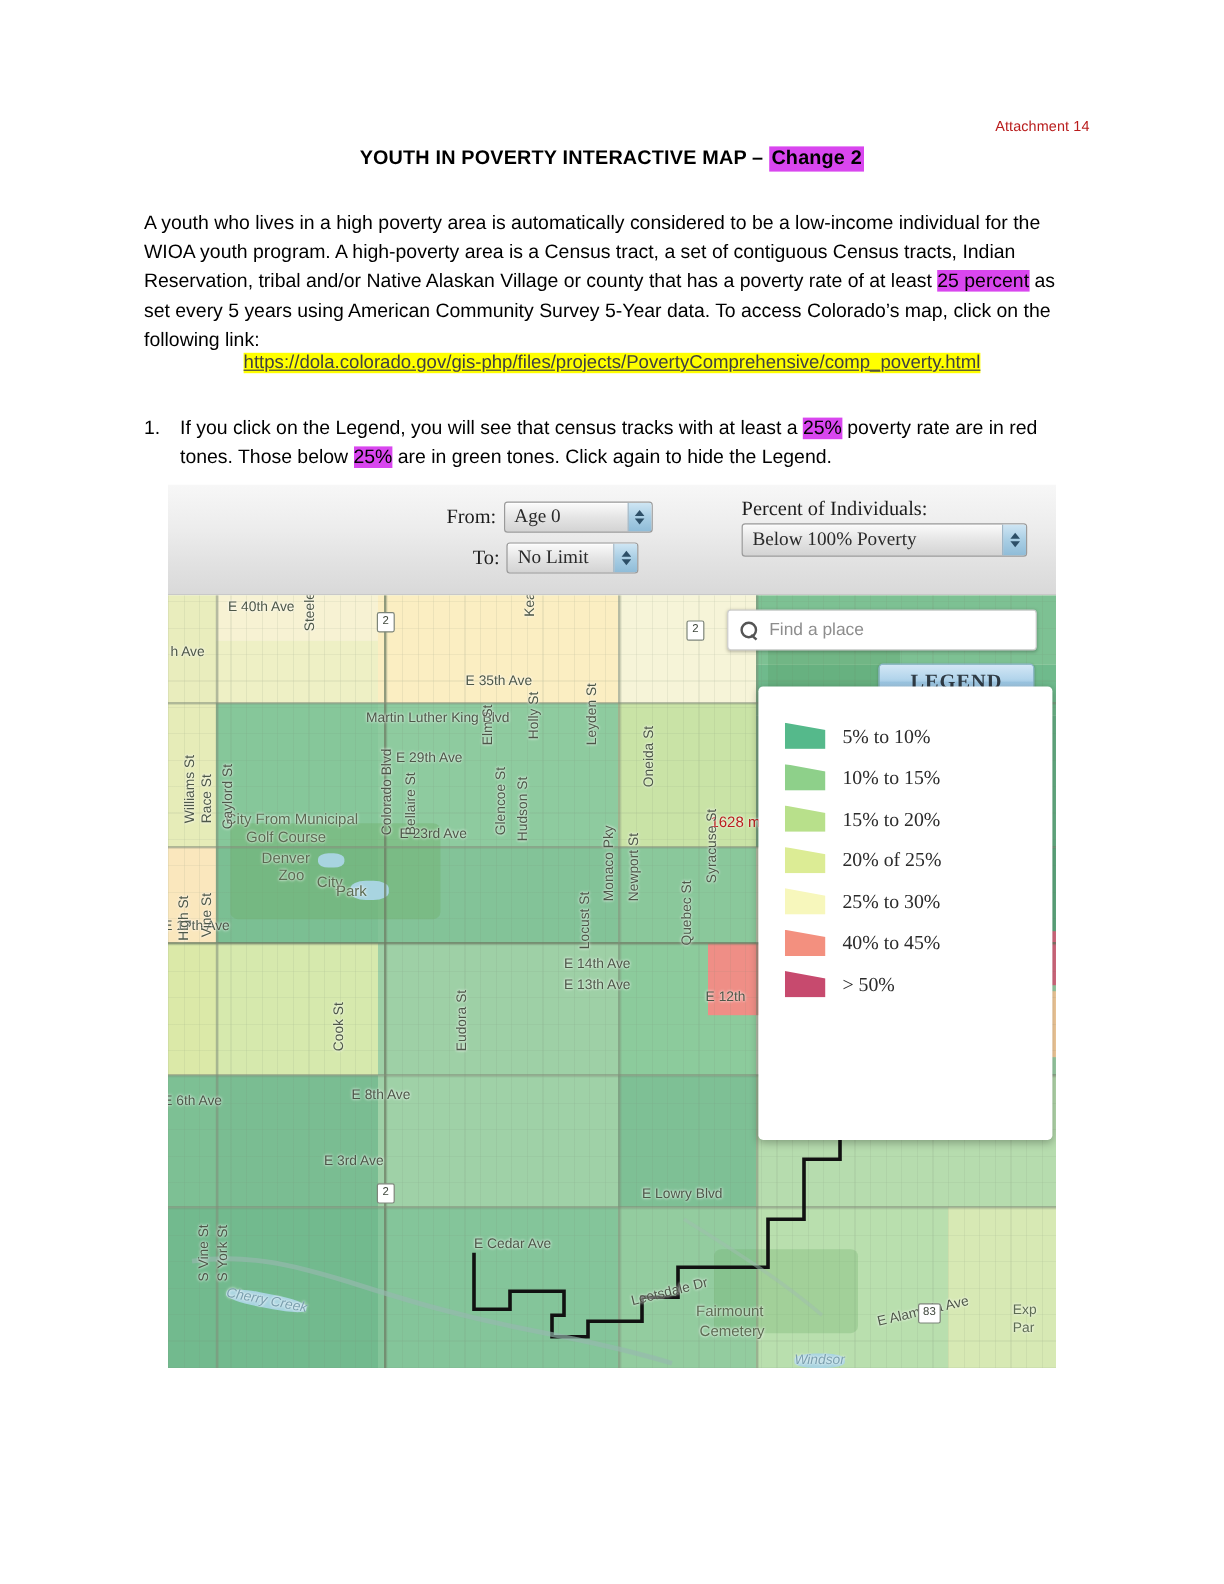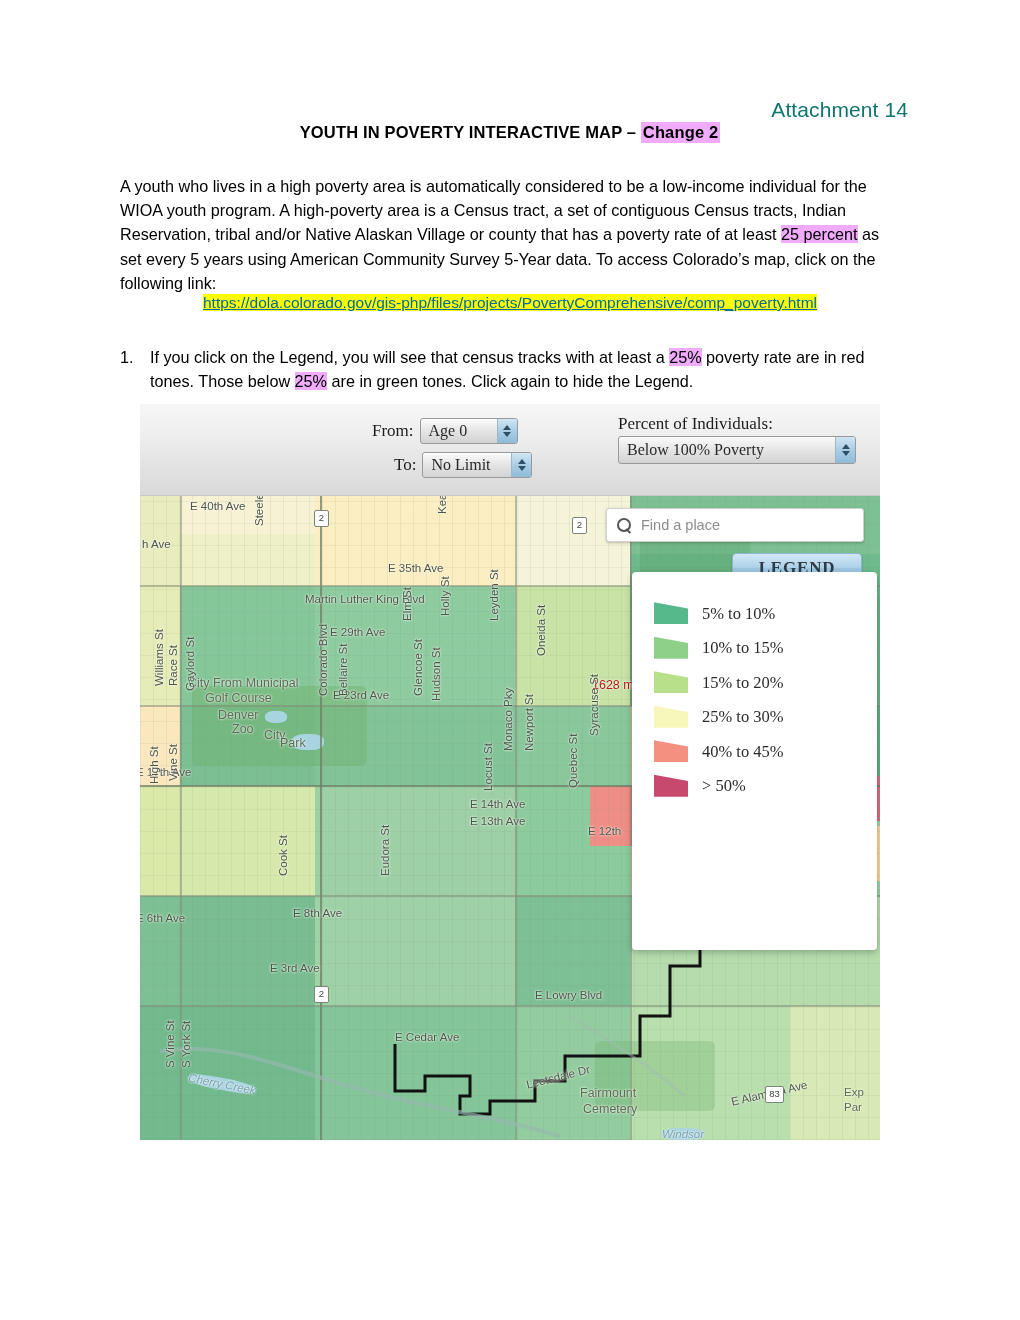--- a/index.html
+++ b/index.html
@@ -10,40 +10,40 @@
     font-family:"Liberation Sans", sans-serif;
     color:#000;
     position:relative;
     overflow:hidden;
   }
   .page { position:absolute; inset:0; }
 
   
   .attachment-line{
     position:absolute; right:112px; top:98px;
-    font-size:21px; letter-spacing:.1px; color:#0f766e;
+    font-size:12px; letter-spacing:.1px; color:#b91c1c;
   }
   .doc-title{
     position:absolute; left:0; right:0; top:123px;
     text-align:center; font-weight:bold; font-size:16.5px;
     letter-spacing:.15px;
   }
   .doc-title .hl{ padding:1px 2px 2px; }
-  .hl{ background:#f0abfc; }
+  .hl{ background:#d946ef; }
 
   .para{
     position:absolute; left:120px; top:174px; width:772px;
     font-size:16.2px; line-height:24.2px; text-align:left;
   }
   .link-wrap{
     position:absolute; left:120px; top:294px; width:780px;
     text-align:center; font-size:15.5px;
   }
   .link{
-    background:#ffff00; color:#0369a1; text-decoration:underline;
+    background:#ffff00; color:#404040; text-decoration:underline;
     word-break:break-all;
   }
   .numbered{
     position:absolute; left:120px; top:345px; width:776px;
     font-size:16.2px; line-height:24.2px;
     display:flex; gap:10px;
   }
   .num-marker{ width:20px; flex:0 0 20px; }
   .num-body{ flex:1 1 auto; }
 
@@ -208,21 +208,21 @@
       <span>If you click on the Legend, you will see that census tracks with at least a </span><span class="hl">25%</span><span> poverty rate are in red tones. Those below </span><span class="hl">25%</span><span> are in green tones. Click again to hide the Legend.</span>
     </span>
   </div>
 
   <div class="shot">
 
     <div class="toolbar">
 
       <div class="tb-row" style="left:232px; top:14px;">
         <span class="tb-label">From:</span>
-        <div class="combo" style="width:98px;">
+        <div class="combo" style="width:124px;">
           <span class="val">Age 0</span>
           <span class="spin" style="margin-left:auto;">
               <i class="up"></i>
               <i class="dn"></i>
             </span>
         </div>
       </div>
 
       <div class="tb-row" style="left:254px; top:48px;">
         <span class="tb-label">To:</span>
@@ -402,20 +402,24 @@
         </div>
         <div class="leg-row">
           <span class="swatch" style="background:#8ed08a"></span>
           <span class="leg-text">10% to 15%</span>
         </div>
         <div class="leg-row">
           <span class="swatch" style="background:#b8e08b"></span>
           <span class="leg-text">15% to 20%</span>
         </div>
         <div class="leg-row">
+          <span class="swatch" style="background:#dcec95"></span>
+          <span class="leg-text">20% of 25%</span>
+        </div>
+        <div class="leg-row">
           <span class="swatch" style="background:#f7f7bc"></span>
           <span class="leg-text">25% to 30%</span>
         </div>
         <div class="leg-row">
           <span class="swatch" style="background:#f3907f"></span>
           <span class="leg-text">40% to 45%</span>
         </div>
         <div class="leg-row">
           <span class="swatch" style="background:#c74a6e"></span>
           <span class="leg-text">&gt; 50%</span>

